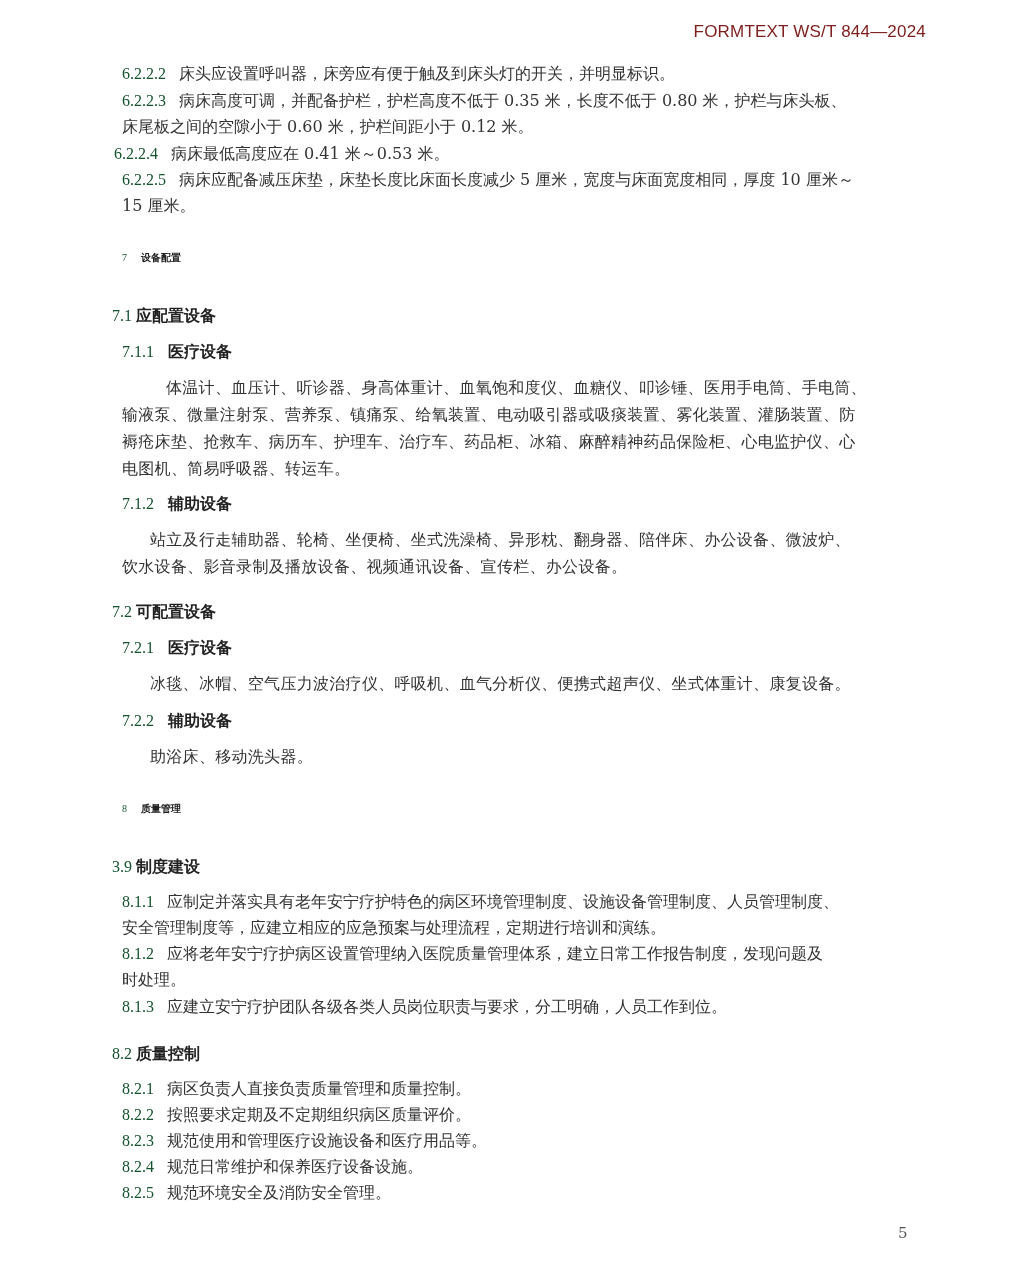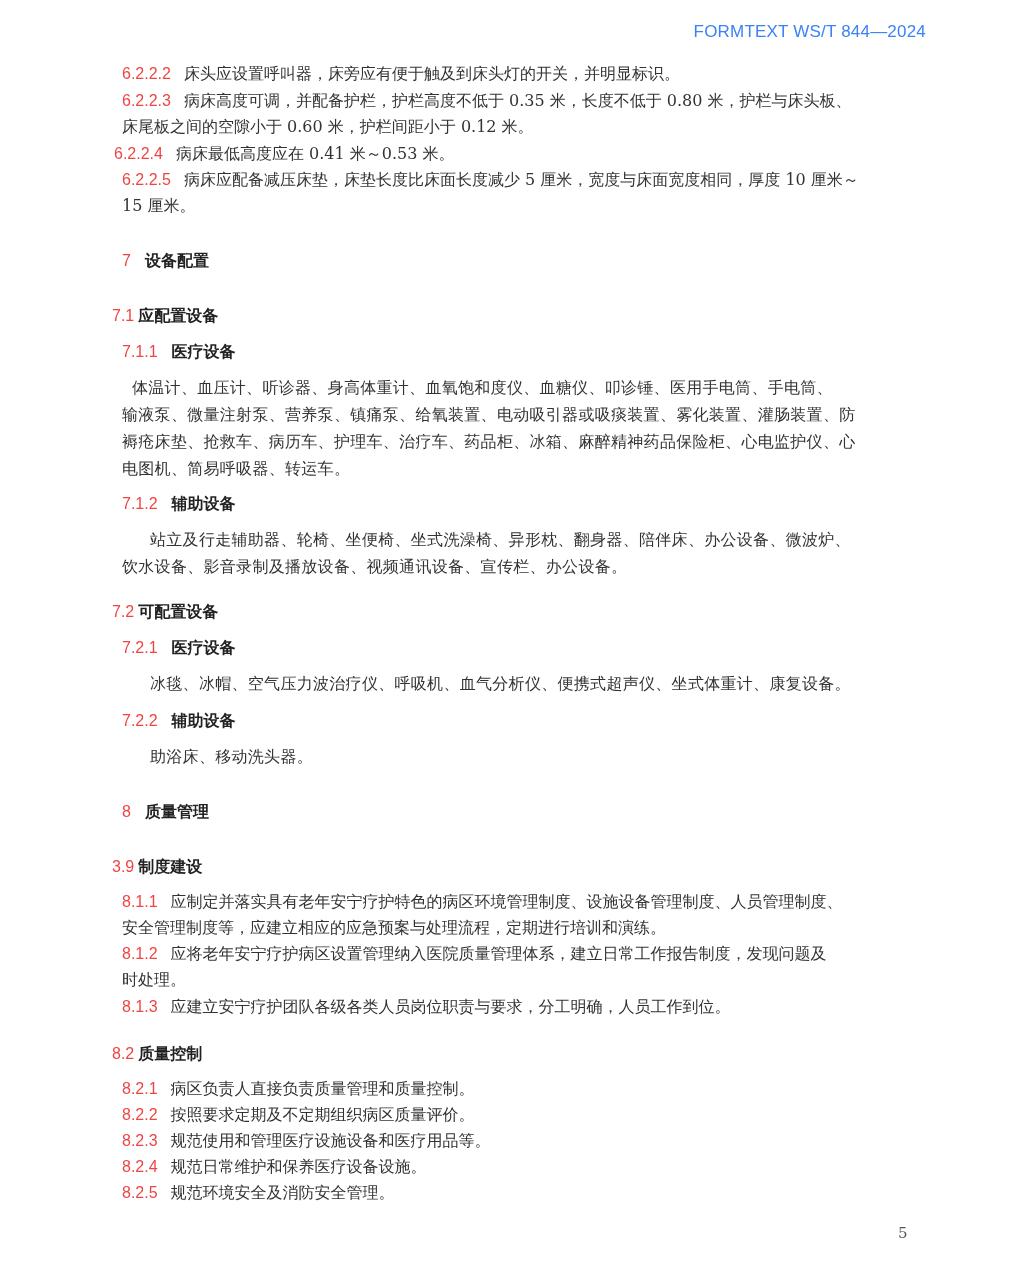--- a/index.html
+++ b/index.html
@@ -5,26 +5,26 @@
     html, body { margin: 0; padding: 0; background: #ffffff; }
     body {
       width: 1024px; height: 1271px; position: relative; overflow: hidden;
       color: #2a2a2a;
       font-family: "DejaVu Serif", "Liberation Serif", serif;
     }
     .abs { position: absolute; white-space: nowrap; }
     .header {
       right: 98px; top: 22px;
       font-family: "Liberation Sans", "DejaVu Sans", sans-serif;
-      font-size: 17px; color: #3b82f6; letter-spacing: 0.2px; text-align: center;
+      font-size: 17px; color: #7f1d1d; letter-spacing: 0.2px; text-align: center;
     }
-    .num { font-family: Liberation Sans, sans-serif; color: #ef4444; }
+    .num { font-family: Liberation Serif, serif; color: #14532d; }
     .line { font-size: 16px; line-height: 20px; color: #333; }
     .line .num { font-size: 16px; margin-right: 13px; }
-    .h1 { font-family: "Liberation Sans", "DejaVu Sans", sans-serif; font-size: 16px; font-weight: bold; color: #222; }
+    .h1 { font-family: "Liberation Sans", "DejaVu Sans", sans-serif; font-size: 10px; font-weight: bold; color: #222; }
     .h1 .num { font-weight: normal; margin-right: 14px; }
     .h2 { font-family: "Liberation Sans", "DejaVu Sans", sans-serif; font-size: 16px; font-weight: bold; color: #222; }
     .h2 .num { font-weight: normal; margin-right: 4px; }
     .h3 { font-family: "Liberation Sans", "DejaVu Sans", sans-serif; font-size: 16px; font-weight: bold; color: #222; }
     .h3 .num { font-weight: normal; margin-right: 14px; }
     .para { font-size: 16px; line-height: 20px; color: #333; letter-spacing: 0.3px; }
     .pagenum { left: 898px; top: 1224px; font-size: 15px; color: #555; }
   </style>
 </head>
 <body>
@@ -48,21 +48,21 @@
 
 <div class="abs h1" style="left:122px;top:251px;">
   <span class="num">7</span><span>设备配置</span>
 </div>
 <div class="abs h2" style="left:112px;top:306px;">
   <span class="num">7.1</span><span>应配置设备</span>
 </div>
 <div class="abs h3" style="left:122px;top:342px;">
   <span class="num">7.1.1</span><span>医疗设备</span>
 </div>
-<div class="abs para" style="left:132px;top:378px;font-family:Liberation Serif, serif;">体温计、血压计、听诊器、身高体重计、血氧饱和度仪、血糖仪、叩诊锤、医用手电筒、手电筒、</div>
+<div class="abs para" style="left:166px;top:378px;font-family:Liberation Serif, serif;">体温计、血压计、听诊器、身高体重计、血氧饱和度仪、血糖仪、叩诊锤、医用手电筒、手电筒、</div>
 <div class="abs para" style="left:122px;top:405px;">输液泵、微量注射泵、营养泵、镇痛泵、给氧装置、电动吸引器或吸痰装置、雾化装置、灌肠装置、防</div>
 <div class="abs para" style="left:122px;top:432px;">褥疮床垫、抢救车、病历车、护理车、治疗车、药品柜、冰箱、麻醉精神药品保险柜、心电监护仪、心</div>
 <div class="abs para" style="left:122px;top:459px;">电图机、简易呼吸器、转运车。</div>
 
 <div class="abs h3" style="left:122px;top:494px;">
   <span class="num">7.1.2</span><span>辅助设备</span>
 </div>
 <div class="abs para" style="left:150px;top:530px;">站立及行走辅助器、轮椅、坐便椅、坐式洗澡椅、异形枕、翻身器、陪伴床、办公设备、微波炉、</div>
 <div class="abs para" style="left:122px;top:557px;">饮水设备、影音录制及播放设备、视频通讯设备、宣传栏、办公设备。</div>
 

